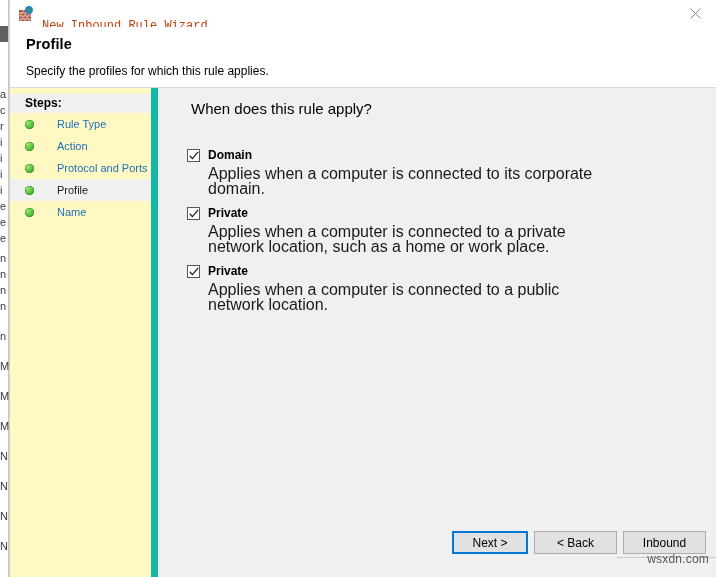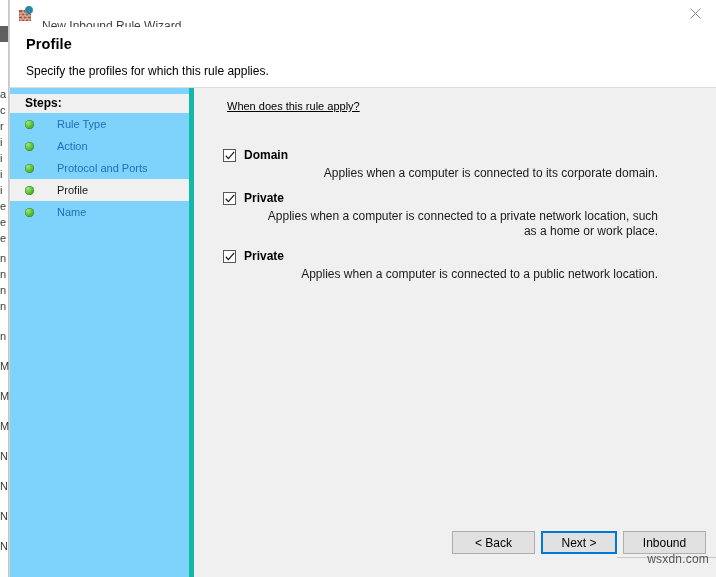--- a/index.html
+++ b/index.html
@@ -71,22 +71,22 @@
   }
   #title-icon {
     margin-left: 8px;
     width: 16px; height: 16px;
     position: relative;
     flex: 0 0 auto;
   }
   #title-text {
     margin-left: 8px;
     font-size: 12px;
-    color: #404040;
-    font-family: Liberation Sans, sans-serif;
+    color: #c2410c;
+    font-family: Liberation Mono, monospace;
     white-space: nowrap;
     margin-top: 24px;
   }
   #close-btn {
     position: absolute;
     right: 0; top: 0;
     width: 44px; height: 27px;
     display: flex;
     align-items: center;
     justify-content: center;
@@ -117,23 +117,23 @@
   }
 
   
   #body-split {
     display: flex;
     height: 489px;
   }
 
   
   #steps-panel {
-    width: 184px;
-    background: #7dd3fc;
-    border-right: 5px solid #14b8a6;
+    width: 148px;
+    background: #fef9c3;
+    border-right: 7px solid #14b8a6;
     box-sizing: border-box;
     padding-top: 6px;
     position: relative;
   }
   #steps-heading {
     font-size: 12px;
     font-weight: bold;
     color: #000000;
     padding: 2px 0 3px 15px;
     background: #f0f0f0;
@@ -165,23 +165,22 @@
   #content-panel {
     flex: 1;
     background: #f0f0f0;
     position: relative;
     box-sizing: border-box;
   }
   #content-question {
     position: absolute;
     left: 33px;
     top: 12px;
-    font-size: 11px;
+    font-size: 15px;
     color: #000;
-    text-decoration: underline;
   }
   #options {
     position: absolute;
     left: 29px;
     top: 60px;
     right: 24px;
   }
   .option-block { margin-bottom: 10px; }
   .option-head {
     display: flex;
@@ -202,27 +201,26 @@
     left: 1px; top: 1px;
   }
   .option-name {
     margin-left: 8px;
     font-size: 12px;
     font-weight: bold;
     color: #000;
     line-height: 14px;
   }
   .option-desc {
-    margin-left: 35px;
+    margin-left: 21px;
     margin-top: 4px;
-    font-size: 12px;
+    font-size: 16px;
     color: #1a1a1a;
     line-height: 15px;
     max-width: 400px;
-    text-align: right;
   }
 
   
   #footer {
     position: absolute;
     left: 0; right: 0;
     bottom: 0;
     height: 52px;
     background: #f0f0f0;
   }
@@ -408,22 +406,22 @@
             </span>
             <span class="option-name">Private</span>
           </div>
           <div class="option-desc">Applies when a computer is connected to a public network location.</div>
         </div>
 
       </div>
 
       <div id="footer">
         <div id="button-row">
+          <button class="btn primary">Next &gt;</button>
           <button class="btn">&lt; Back</button>
-          <button class="btn primary">Next &gt;</button>
           <button class="btn">Inbound</button>
         </div>
         <div id="watermark-line"></div>
         <div id="watermark">wsxdn.com</div>
       </div>
 
     </div>
   </div>
 </div>
 

